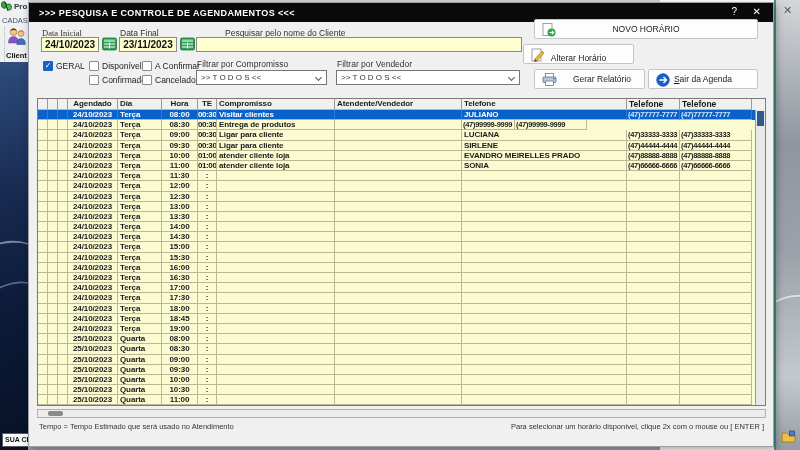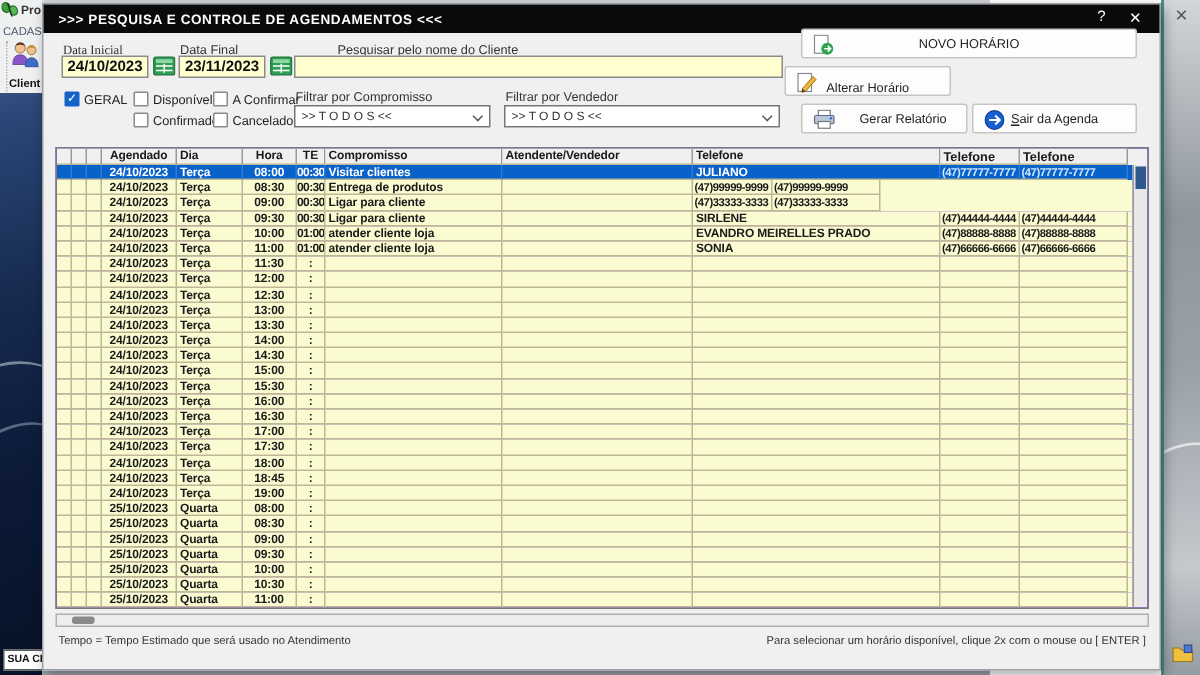--- a/index.html
+++ b/index.html
@@ -274,20 +274,21 @@
           <div class="trow">
             <div class="cell c0"></div>
             <div class="cell c1"></div>
             <div class="cell c2"></div>
             <div class="cell c3">24/10/2023</div>
             <div class="cell c4">Terça</div>
             <div class="cell c5">09:00</div>
             <div class="cell c6">00:30</div>
             <div class="cell c7">Ligar para cliente</div>
             <div class="cell c8"></div>
+            <div class="cell c9">LUCIANA</div>
             <div class="cell c10">(47)33333-3333</div>
             <div class="cell c11">(47)33333-3333</div>
           </div>
           <div class="trow">
             <div class="cell c0"></div>
             <div class="cell c1"></div>
             <div class="cell c2"></div>
             <div class="cell c3">24/10/2023</div>
             <div class="cell c4">Terça</div>
             <div class="cell c5">09:30</div>

